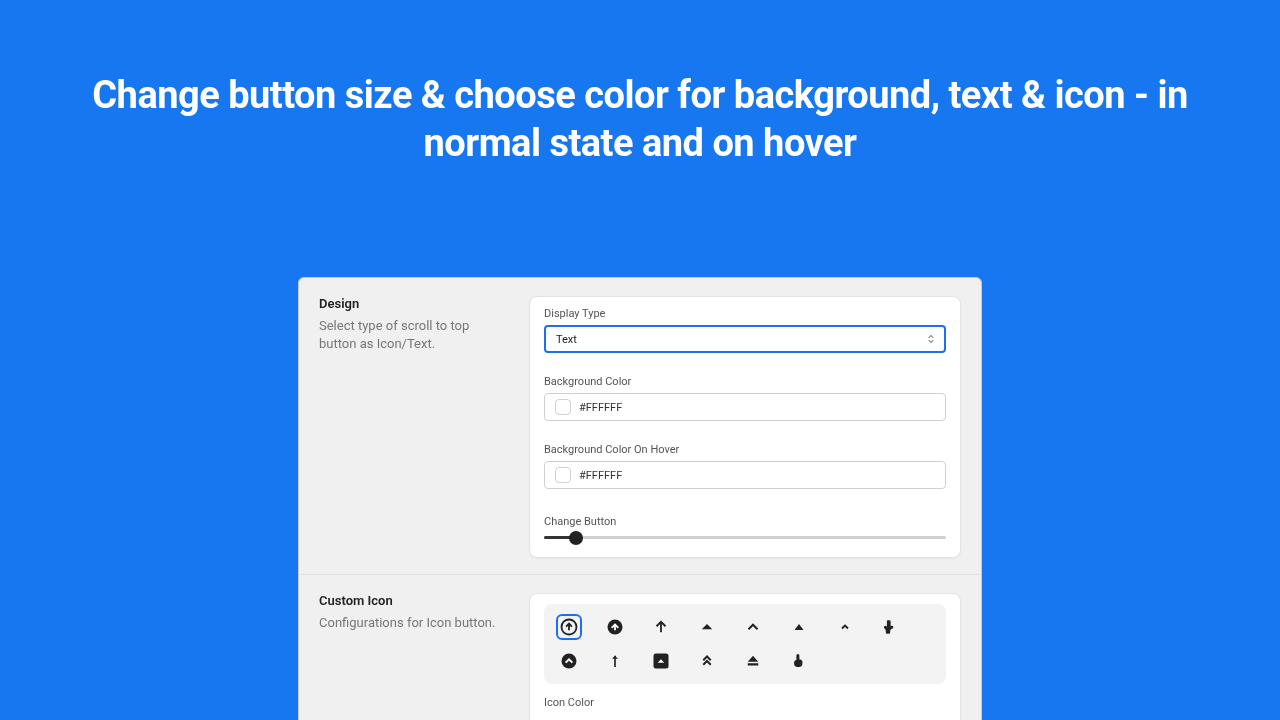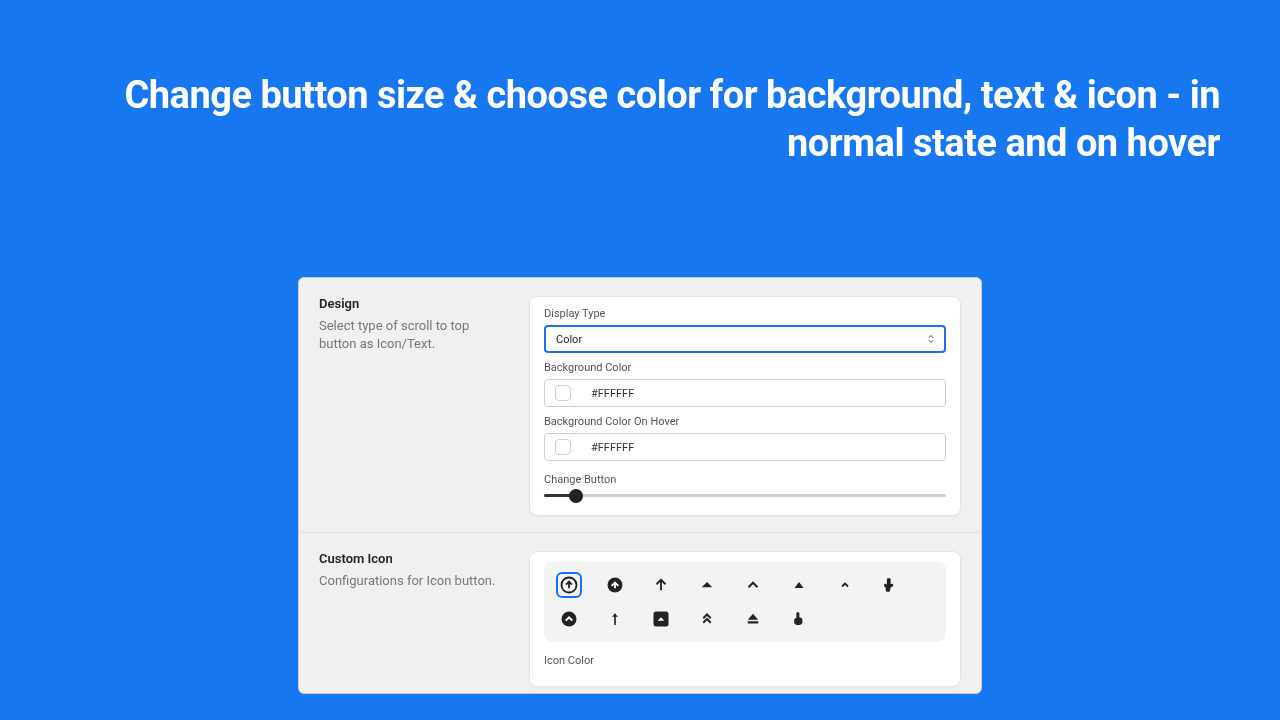--- a/index.html
+++ b/index.html
@@ -4,21 +4,21 @@
 <style>
 * { box-sizing: border-box; margin: 0; padding: 0; }
 body {
   font-family: -apple-system, BlinkMacSystemFont, "Segoe UI", Roboto, Helvetica, Arial, sans-serif;
   background: #1677f0;
   width: 1280px;
   height: 720px;
   overflow: hidden;
 }
 .headline {
-  text-align: right;
+  text-align: center;
   color: #fff;
   font-size: 38px;
   font-weight: 700;
   line-height: 1.25;
   letter-spacing: -0.5px;
   padding: 72px 60px 0;
 }
 .panel {
   position: absolute;
   left: 298px;
@@ -51,21 +51,21 @@
   line-height: 1.4;
 }
 .card {
   flex: 1;
   background: #fff;
   border: 1px solid #e3e3e6;
   border-radius: 8px;
   padding: 10px 14px 14px;
   box-shadow: 0 1px 2px rgba(0,0,0,0.04);
 }
-.field { margin-bottom: 8px; }
+.field { margin-bottom: 22px; }
 .field:last-child { margin-bottom: 4px; }
 .label {
   font-size: 11px;
   color: #555;
   margin-bottom: 5px;
   display: block;
 }
 .select {
   position: relative;
   width: 100%;
@@ -88,21 +88,21 @@
   color: #888;
 }
 .color-input {
   display: flex;
   align-items: center;
   height: 28px;
   border: 1px solid #cfcfd2;
   border-radius: 4px;
   background: #fff;
   padding: 0 10px;
-  gap: 20px;
+  gap: 8px;
 }
 .swatch {
   width: 16px; height: 16px;
   border-radius: 4px;
   flex: none;
 }
 .swatch.white { background:#fff; border:1px solid #d0d0d0; }
 .swatch.orange { background:#ff5501; }
 .color-text { font-size: 11px; color:#333; }
 .slider-wrap { padding-top: 4px; }
@@ -160,21 +160,21 @@
   <div class="section">
     <div class="side">
       <div class="side-title">Design</div>
       <div class="side-desc">Select type of scroll to top button as Icon/Text.</div>
     </div>
     <div class="card">
 
       <div class="field">
         <span class="label">Display Type</span>
         <div class="select">
-          <span>Color</span>
+          <span>Text</span>
           <svg class="chev" viewBox="0 0 24 24" fill="none" stroke="currentColor" stroke-width="2">
               <path d="M8 10l4-4 4 4M8 14l4 4 4-4"></path>
             </svg>
         </div>
       </div>
 
       <div class="field">
         <span class="label">Background Color</span>
         <div class="color-input">
           <span class="swatch white"></span>

